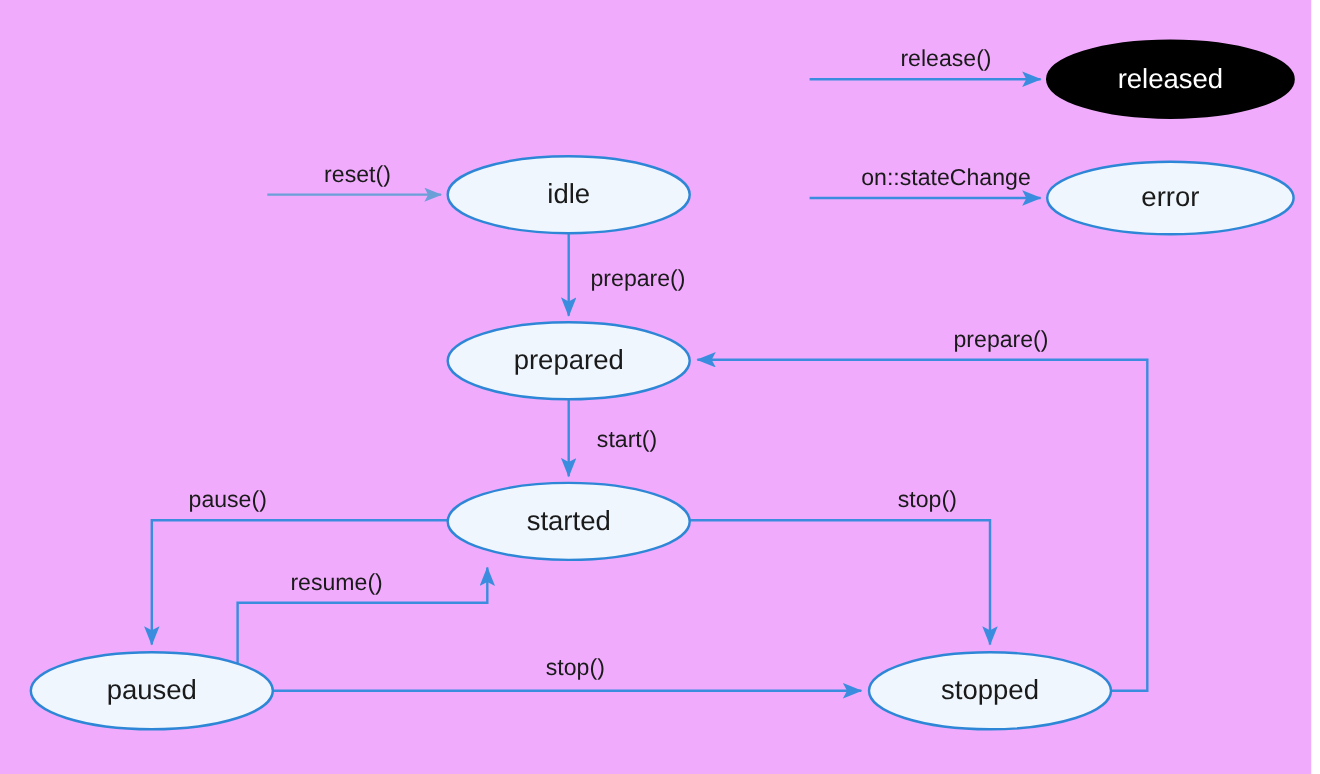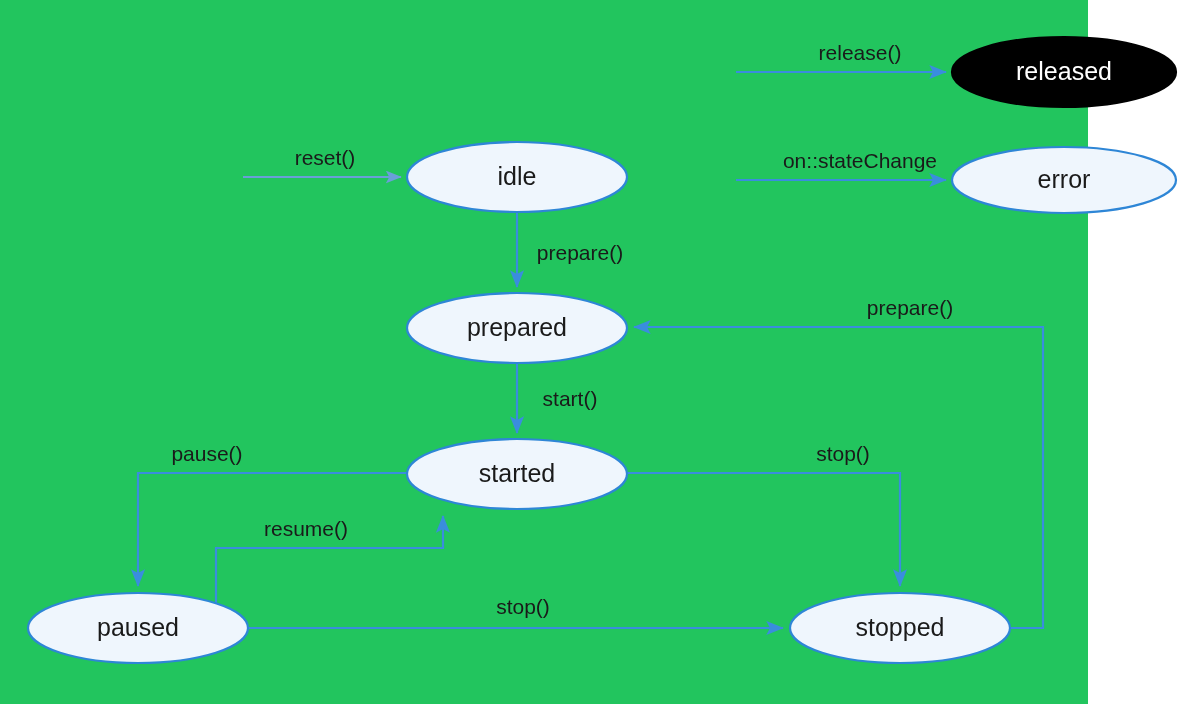--- a/index.html
+++ b/index.html
@@ -9,23 +9,23 @@
     background: #ffffff;
   }
   body {
     width: 1200px;
     height: 704px;
     font-family: "Liberation Sans", sans-serif;
     overflow: hidden;
   }
   #diagram-root {
     position: relative;
-    width: 1088px;
+    width: 1192px;
     height: 704px;
-    background: #22c55e;
+    background: #f0abfc;
   }
   svg#state-diagram {
     display: block;
     width: 1200px;
     height: 704px;
   }
   .state-ellipse {
     stroke-width: 2.2;
   }
   .state-label {

